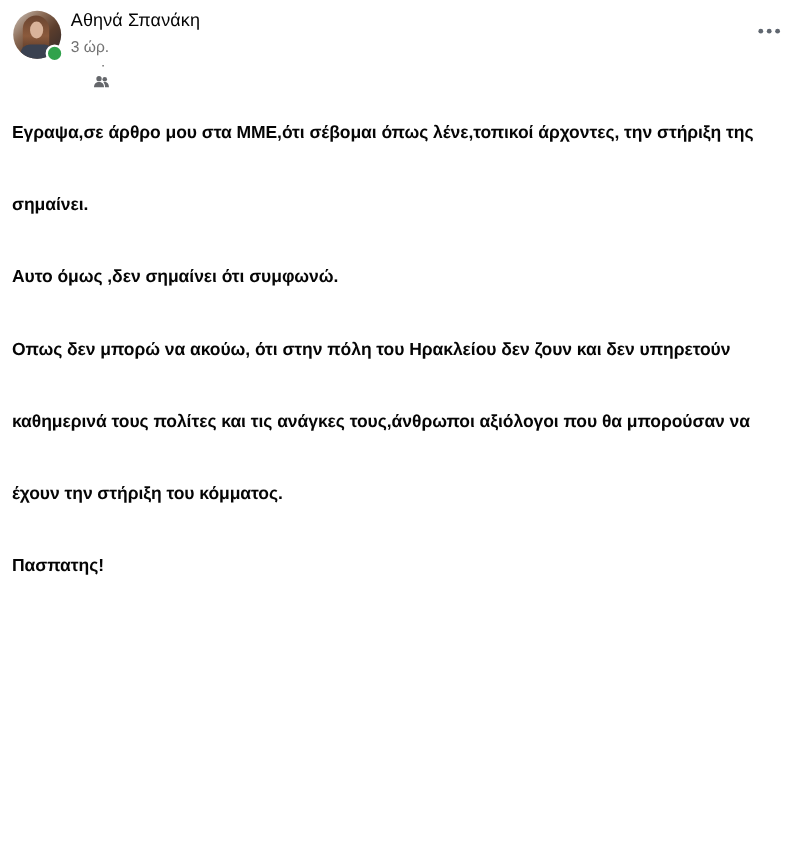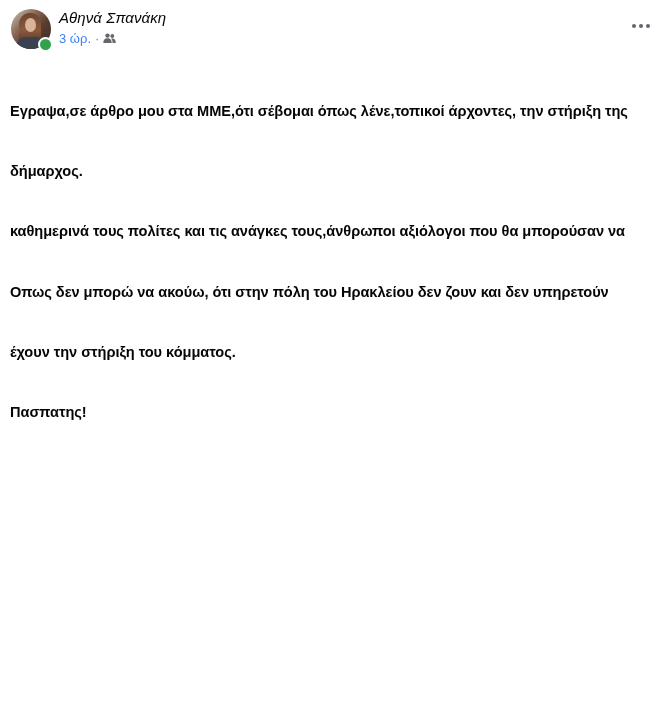--- a/index.html
+++ b/index.html
@@ -71,30 +71,30 @@
     }
     .author-name {
       position: absolute;
       left: 59px;
       top: 9px;
       font-size: 15px;
       font-weight: normal;
       color: #050505;
       letter-spacing: 0.1px;
       cursor: pointer;
-      font-style: italic;
     }
     .meta {
       position: absolute;
       left: 59px;
       top: 31px;
       font-size: 13px;
-      color: #3b82f6;
+      color: #737373;
       display: flex;
-      align-items: flex-start;
+      align-items: flex-end;
+      flex-direction: column;
     }
     .meta .time { cursor: pointer; }
     .meta .dot { margin: 0 3px 0 4px; }
     .audience-icon {
       display: inline-block;
       width: 13px;
       height: 10px;
       position: relative;
       margin-left: 1px;
       top: 0px;
@@ -160,23 +160,24 @@
   </div>
   <div class="more-button">
     <span></span>
     <span></span>
     <span></span>
   </div>
 </div>
 
 <div class="post-body">
   <span class="line">Εγραψα,σε άρθρο μου στα ΜΜΕ,ότι σέβομαι όπως λένε,τοπικοί άρχοντες, την στήριξη της</span>
-  <span class="line">δήμαρχος.</span>
+  <span class="line">σημαίνει.</span>
+  <span class="line">Αυτο όμως ,δεν σημαίνει ότι συμφωνώ.</span>
+  <span class="line">Οπως δεν μπορώ να ακούω, ότι στην πόλη του Ηρακλείου δεν ζουν και δεν υπηρετούν</span>
   <span class="line">καθημερινά τους πολίτες και τις ανάγκες τους,άνθρωποι αξιόλογοι που θα μπορούσαν να</span>
-  <span class="line">Οπως δεν μπορώ να ακούω, ότι στην πόλη του Ηρακλείου δεν ζουν και δεν υπηρετούν</span>
   <span class="line">έχουν την στήριξη του κόμματος.</span>
   <span class="line">Πασπατης!</span>
   
   
   
   
   
   
   
   

